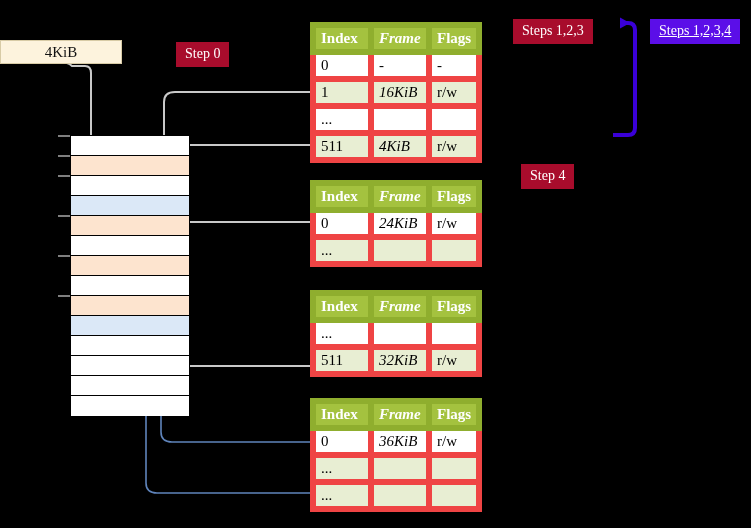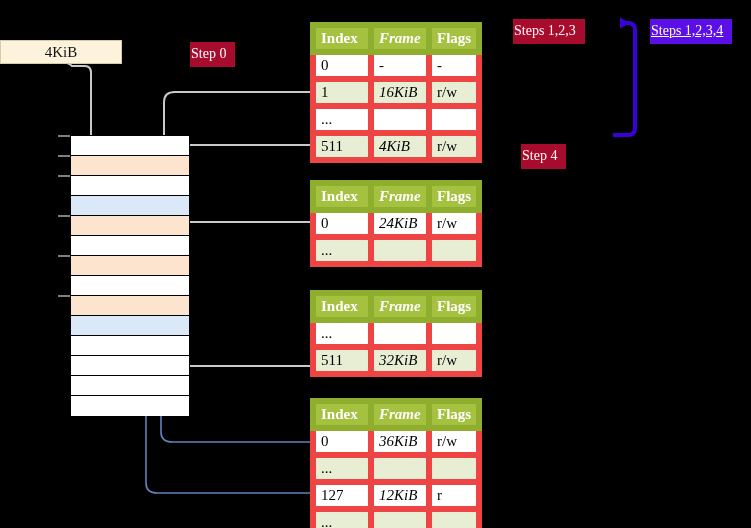--- a/index.html
+++ b/index.html
@@ -3,21 +3,21 @@
 <meta charset="utf-8">
 <style>
   html,body{margin:0;padding:0;background:#000;}
   body{width:751px;height:528px;position:relative;overflow:hidden;
        font-family:"Liberation Serif","DejaVu Serif",serif;}
   .canvas{position:absolute;left:0;top:0;width:751px;height:528px;}
   svg.wires{position:absolute;left:0;top:0;width:751px;height:528px;pointer-events:none;}
 
   
   .badge{position:absolute;color:#fff;font-size:14px;line-height:1;
-         padding:5px 9px 6px 1px;white-space:nowrap;}
+         padding:5px 9px 6px 9px;white-space:nowrap;}
   .badge.red{background:#a80c2c;}
   .badge.blue{background:#5b0ee8;text-decoration:underline;}
 
   
   .kibbox{position:absolute;background:#fdf3dd;border:1px solid #d8cba6;
           color:#111;font-size:15px;text-align:center;line-height:22px;}
 
   
   .mem{position:absolute;left:70px;top:135px;width:120px;height:280px;
        border:1px solid #000;box-sizing:border-box;background:#fff;}
@@ -77,24 +77,24 @@
 
     <path d="M311,493 L157,493 Q146,493 146,483 L146,213" fill="none" stroke="#5f84bb" stroke-width="1.6" marker-end="url(#ablue)"></path>
 
     <path d="M613,135 L628,135 Q635,135 635,128 L635,30 Q635,23 628,23 L620,23" fill="none" stroke="#3a00d8" stroke-width="4" marker-end="url(#apurple)"></path>
   </svg>
 
   <div class="kibbox" style="left:0px;top:40px;width:120px;height:22px;">
     <span>4KiB</span>
   </div>
 
-  <div class="badge red" style="left:190px;top:42px;text-align:right;">
+  <div class="badge red" style="left:176px;top:42px;text-align:right;">
     <span>Step 0</span>
   </div>
-  <div class="badge red" style="left:521px;top:144px;font-family:Liberation Serif, serif;">
+  <div class="badge red" style="left:521px;top:164px;font-family:Liberation Serif, serif;">
     <span>Step 4</span>
   </div>
   <div class="badge red" style="left:513px;top:19px;">
     <span>Steps 1,2,3</span>
   </div>
   <div class="badge blue" style="left:650px;top:19px;">
     <span>Steps 1,2,3,4</span>
   </div>
 
   <div class="mem" id="memcol">
@@ -207,25 +207,20 @@
         <tr class="plain">
           <td class="c-index">0</td>
           <td class="c-frame">36KiB</td>
           <td class="c-flags">r/w</td>
         </tr>
         <tr class="alt">
           <td class="c-index">...</td>
           <td class="c-frame"></td>
           <td class="c-flags"></td>
         </tr>
-        <tr class="plain">
-          <td class="c-index">127</td>
-          <td class="c-frame">12KiB</td>
-          <td class="c-flags">r</td>
-        </tr>
         <tr class="alt">
           <td class="c-index">...</td>
           <td class="c-frame"></td>
           <td class="c-flags"></td>
         </tr>
       </tbody>
     </table>
 
 </div>
 

